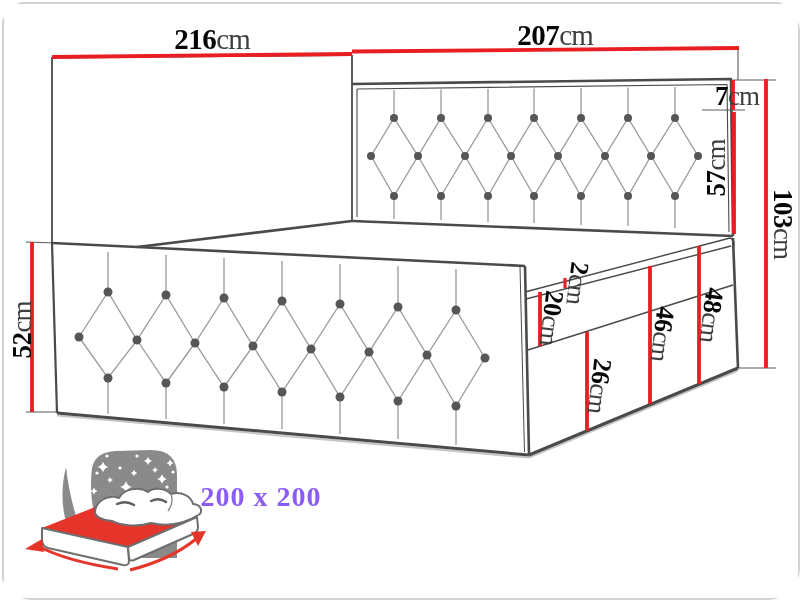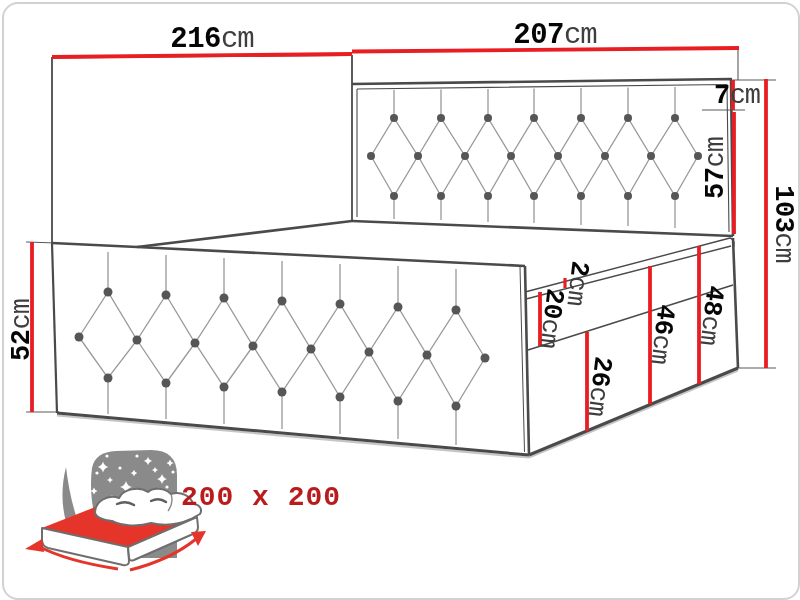--- a/index.html
+++ b/index.html
@@ -1,38 +1,39 @@
 <!DOCTYPE html>
 <html><head>
 <meta charset="utf-8">
 <style>
   html,body{margin:0;padding:0;background:#ffffff;}
   #stage{
     position:relative;width:800px;height:600px;background:#ffffff;
-    font-family:Liberation Mono, monospace;
+    font-family:Liberation Serif, serif;
     overflow:hidden;
+    border-radius:32px;
   }
   #frame{
     position:absolute;left:2px;top:2px;width:794px;height:594px;
     border:2px solid #d2d2d2;border-radius:16px;pointer-events:none;
   }
   svg{position:absolute;left:0;top:0;}
   .dl{
     position:absolute;white-space:nowrap;
     font-weight:700;font-size:27px;color:#060606;letter-spacing:-0.5px;
     transform:translate(-50%,-50%);line-height:1;
   }
   .dl .u{font-weight:400;color:#3e3e3e;letter-spacing:-1px;}
   .dl.big{font-size:29px;}
   .r-90{transform:translate(-50%,-50%) rotate(-90deg);}
   .r90{transform:translate(-50%,-50%) rotate(90deg);}
   .r97{transform:translate(-50%,-50%) rotate(97deg);font-size:26px;}
   #sizeText{
     position:absolute;transform:translate(-50%,-50%);
-    font-weight:700;font-size:28px;color:#b91c1c;letter-spacing:1px;white-space:nowrap;
+    font-weight:700;font-size:28px;color:#8b5cf6;letter-spacing:1px;white-space:nowrap;
   }
 </style>
 </head>
 <body>
 
 <div id="stage">
   <div id="frame"></div>
 
   <svg width="800" height="600" viewBox="0 0 800 600">
     <defs>

